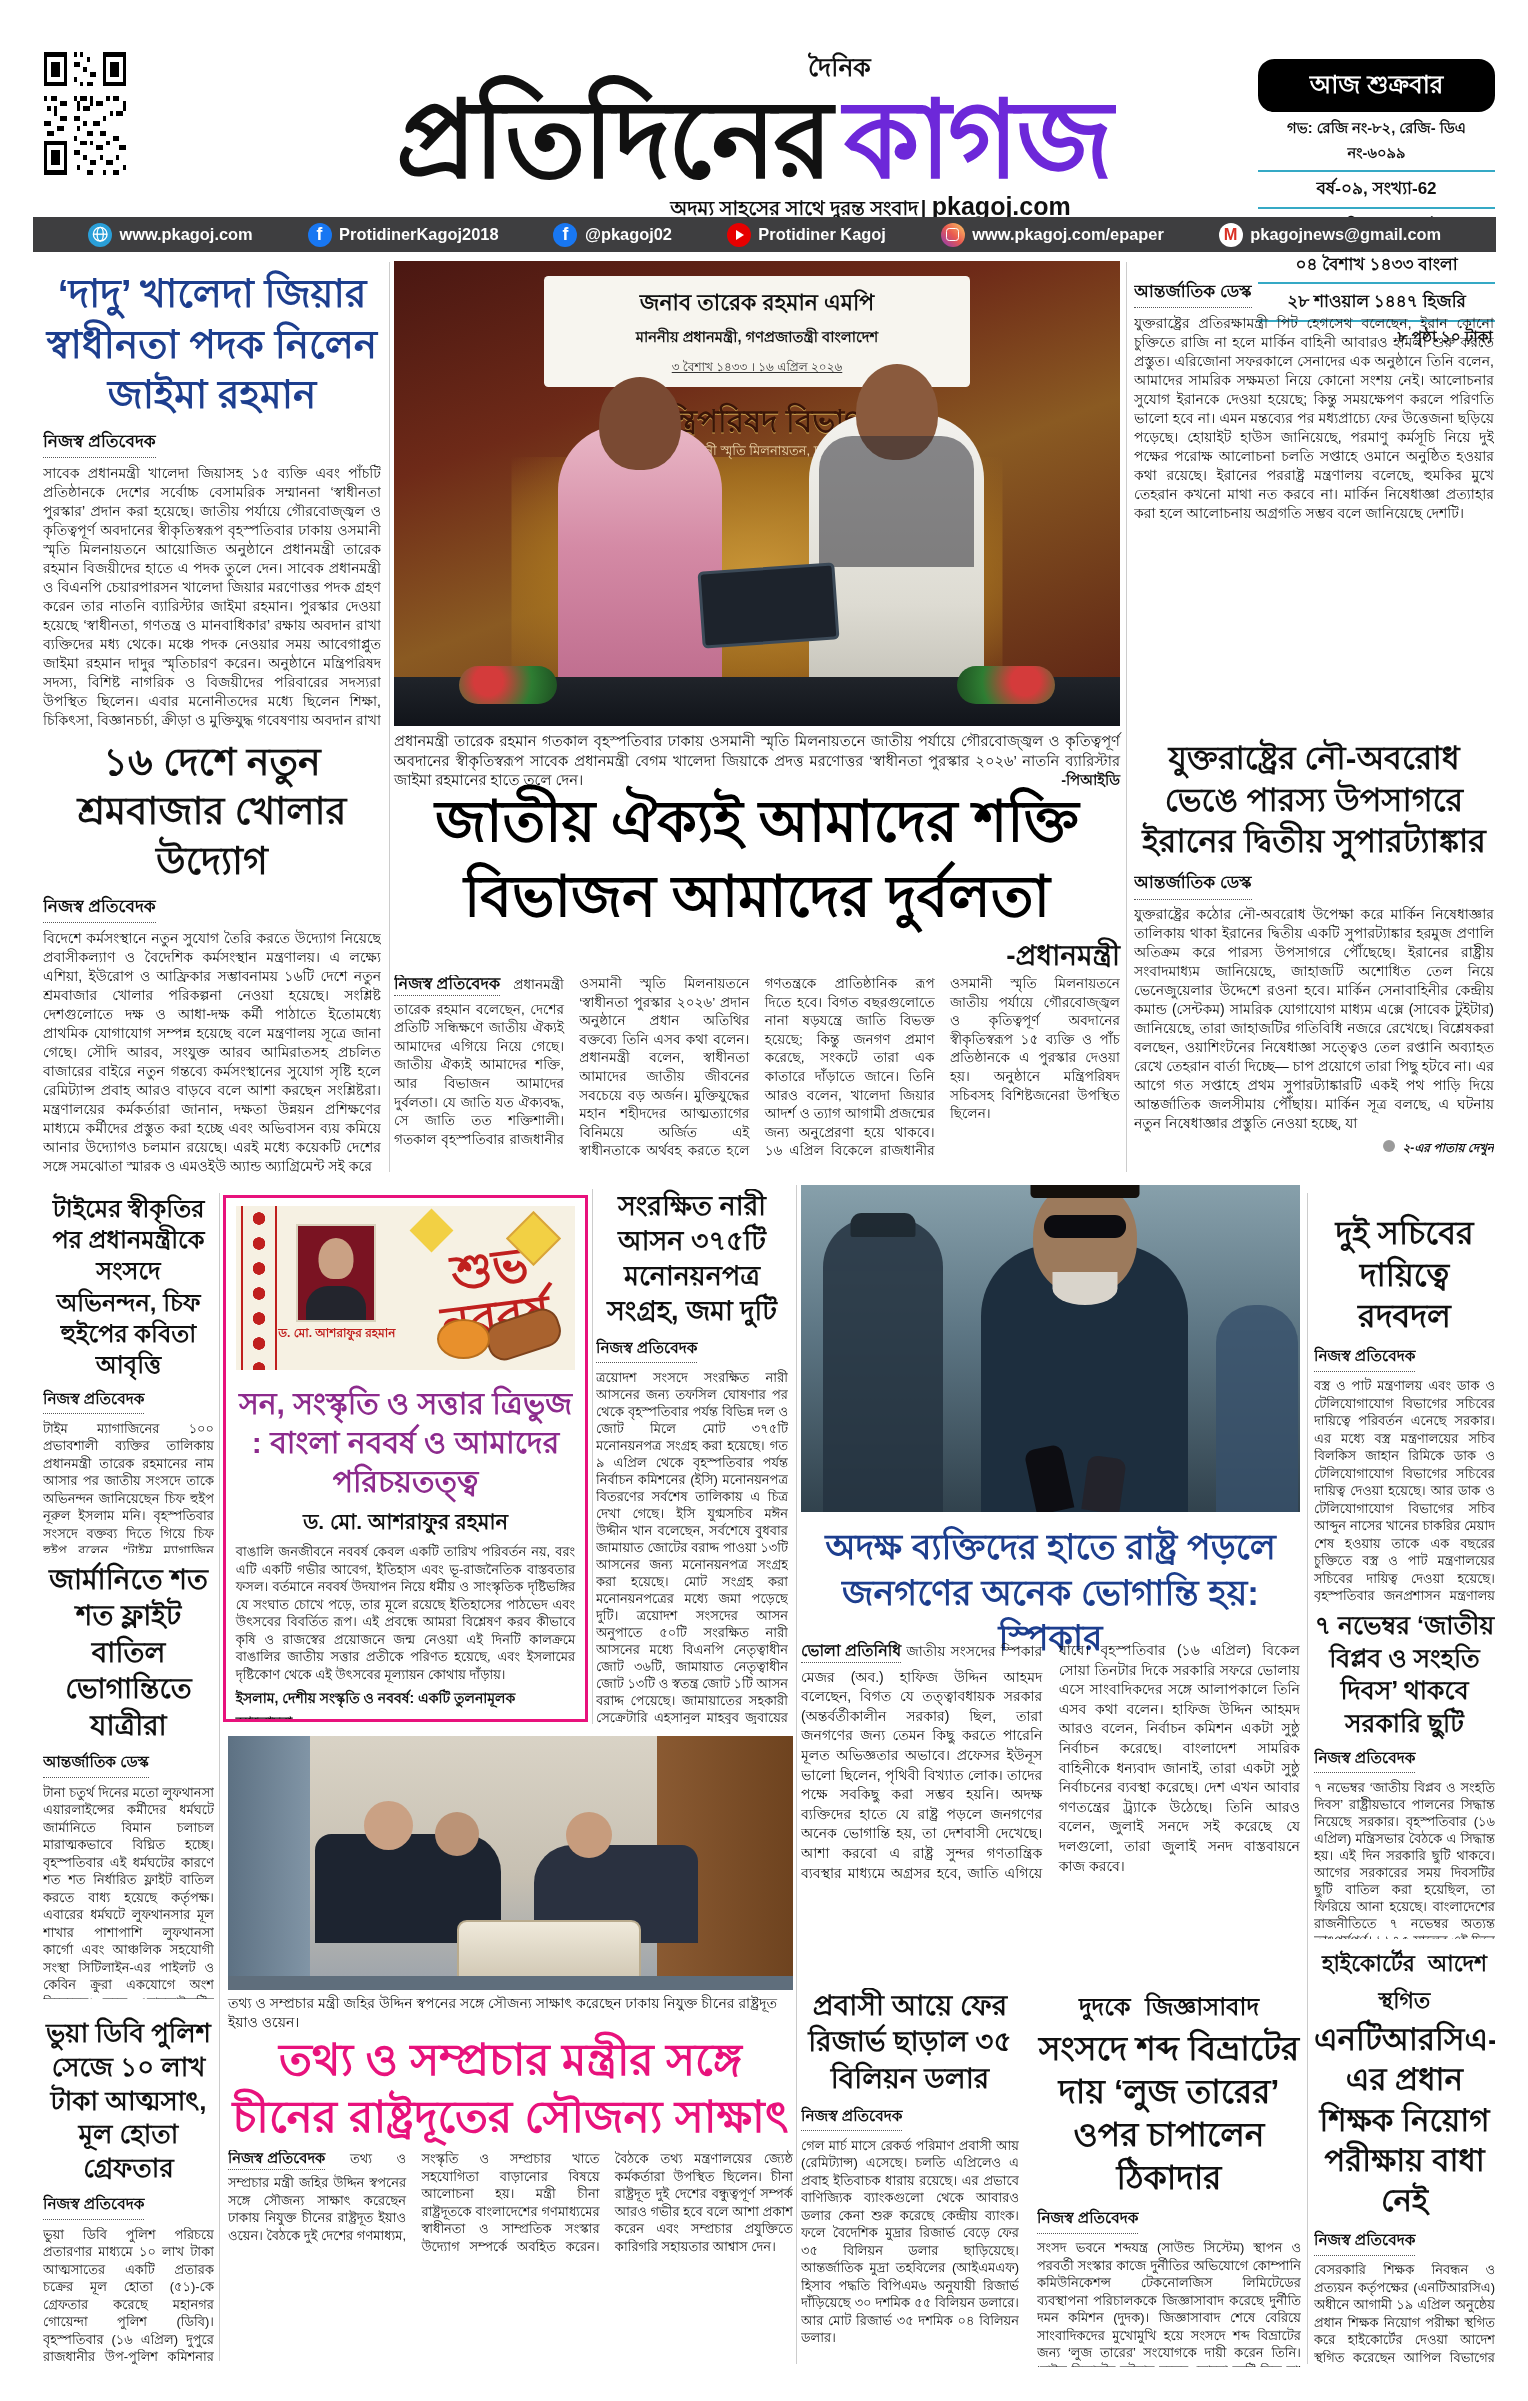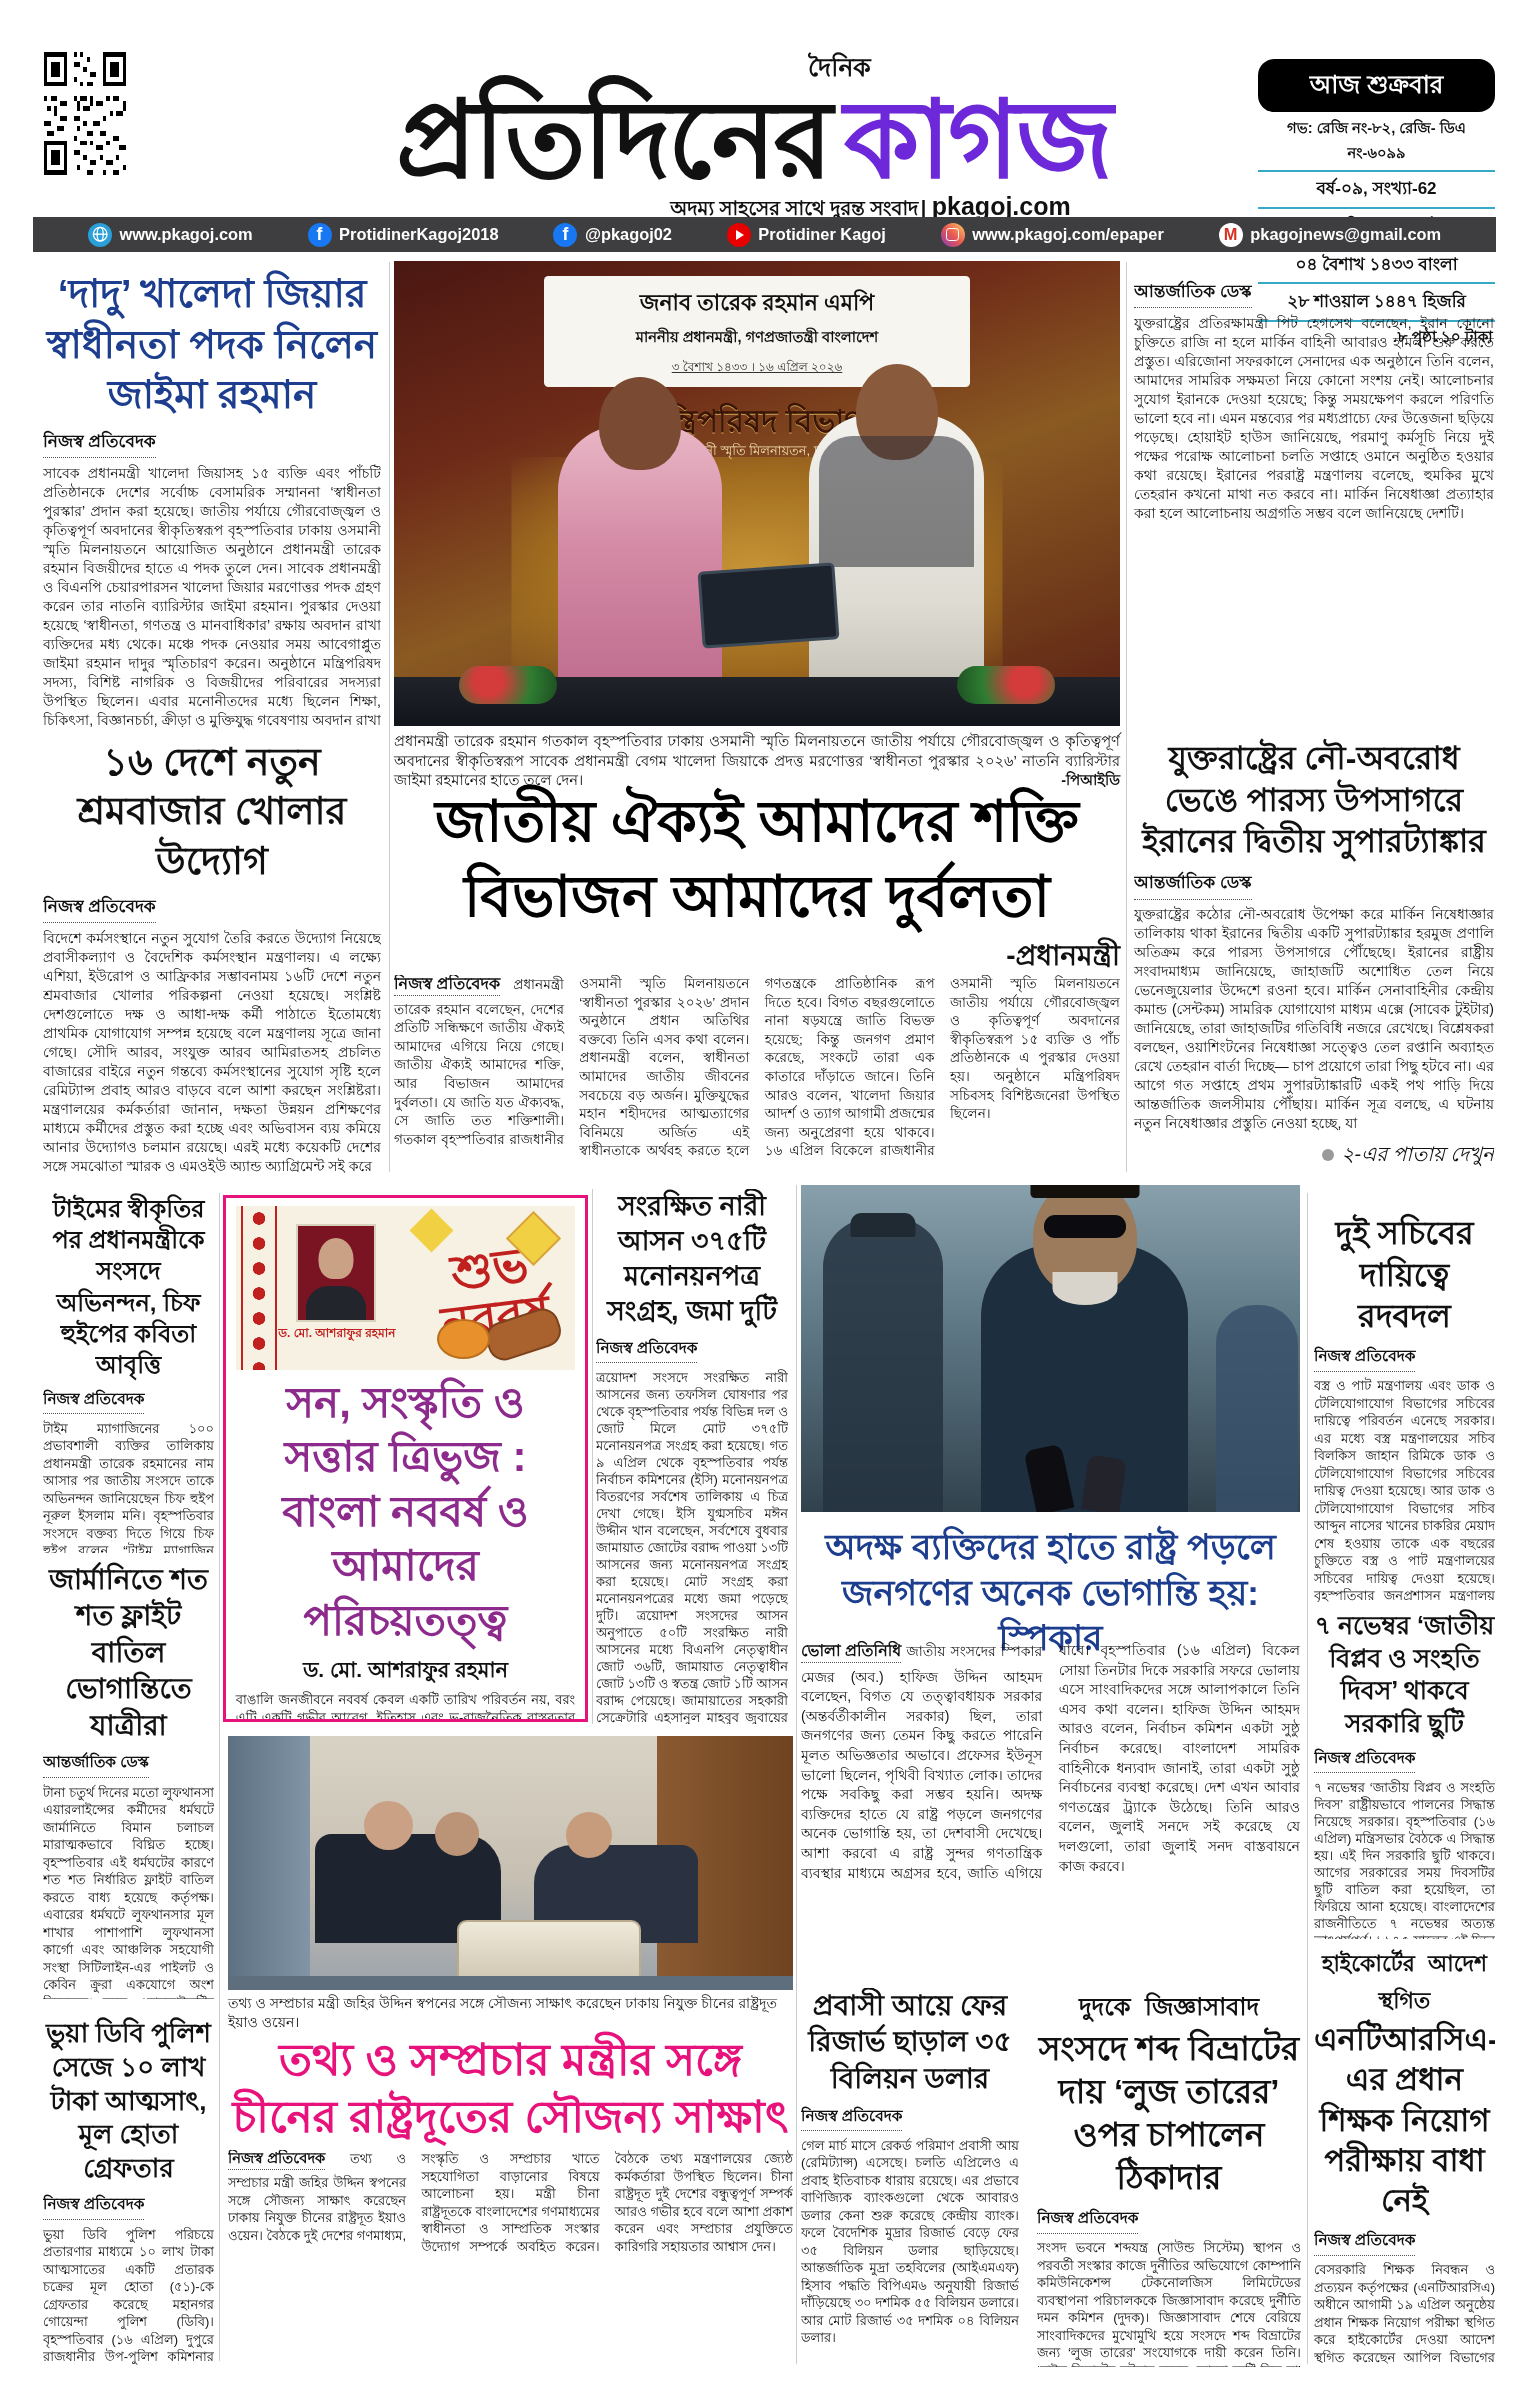--- a/index.html
+++ b/index.html
@@ -5,21 +5,21 @@
   html,body{margin:0;padding:0;background:#888;}
   .page{position:relative;width:1528px;height:2401px;background:#ffffff;
         font-family:"Liberation Sans",sans-serif;color:#111;overflow:hidden;}
   .abs{position:absolute;}
   .hl{font-weight:bold;text-align:center;line-height:1.3;}
   .c-blue{color:#1d3e8e}.c-red{color:#000000}.c-pink{color:#e8127c}.c-purple{color:#8d2b8d}
   .by{display:inline-block;font-weight:bold;font-size:17px;border-bottom:1.6px dotted #555;
       margin:6.5px 0 5.5px;padding-bottom:1.6px;}
   .bd{text-align:justify;font-size:14px;line-height:19px;}
   .sm{font-size:13px;line-height:17.5px;}
-  .cont{display:block;text-align:right;font-style:italic;font-weight:normal;font-size:20px;margin-top:5.5px;}
+  .cont{display:block;text-align:right;font-style:italic;font-weight:bold;font-size:12px;margin-top:5.5px;}
   .cont::before{content:"";display:inline-block;width:12px;height:12px;border-radius:50%;
       background:#9a9a9a;margin-right:7.6px;}
   .cols2{column-count:2;column-gap:16.4px;}
   .cols3{column-count:3;column-gap:15.3px;}
   .cols4{column-count:4;column-gap:15.3px;}
   .vr{position:absolute;width:0.5px;background:#cccccc;}
   .clip{overflow:hidden;}
   
   .daypill{background:#000;color:#fff;border-radius:16.4px;text-align:center;
       font-size:24.6px;font-weight:bold;padding:6.5px 0;}
@@ -261,21 +261,21 @@
         <div class="abs" style="left:50%;top:12px;transform:translateX(-50%);width:35px;height:41px;background:#caa184;border-radius:50% 50% 42% 42%;"></div>
         <div class="abs" style="left:50%;bottom:0;transform:translateX(-50%);width:60px;height:34px;background:#23252d;border-radius:22px 22px 0 0;"></div>
       </div>
       <div class="abs" style="left:38px;top:118px;width:126px;text-align: center;font-size:12px;font-weight:bold;color:#c0201e;">ড. মো. আশরাফুর রহমান</div>
       <div class="abs" style="left:175px;top:38px;font-size:48px;font-weight:bold;color:#c0201e;transform:rotate(-7deg);line-height:1.05;width:164px;text-align:center;">শুভ নববর্ষ</div>
       <div class="abs" style="left:180px;top:9.8px;width:31px;height:31px;background:#f2d044;transform:rotate(45deg);"></div>
       <div class="abs" style="right:22px;top:13px;width:35px;height:35px;background:#f2d044;transform:rotate(45deg);border:2.2px solid #d8a43c;"></div>
       <div class="abs" style="right:14px;bottom:15.3px;width:71px;height:35px;background:#a9622e;border-radius:16.4px;transform:rotate(-18deg);border:2.7px solid #7c421c;"></div>
       <div class="abs" style="left:201px;bottom:11px;width:49px;height:36px;background:#e8902c;border-radius:50%;border:2.7px solid #b96f1d;"></div>
     </div>
-    <div class="hl c-purple" style="font-size:42px;margin-top:6px;">সন, সংস্কৃতি ও সত্তার ত্রিভুজ : বাংলা নববর্ষ ও আমাদের পরিচয়তত্ত্ব</div>
+    <div class="hl c-purple" style="font-size:30px;margin-top:14px;">সন, সংস্কৃতি ও সত্তার ত্রিভুজ : বাংলা নববর্ষ ও আমাদের পরিচয়তত্ত্ব</div>
     <div style="text-align:center;font-size:21px;font-weight:bold;margin:5.5px 0 2.2px;">ড. মো. আশরাফুর রহমান</div>
     <div class="bd sm">বাঙালি জনজীবনে নববর্ষ কেবল একটি তারিখ পরিবর্তন নয়, বরং এটি একটি গভীর আবেগ, ইতিহাস এবং ভূ-রাজনৈতিক বাস্তবতার ফসল। বর্তমানে নববর্ষ উদযাপন নিয়ে ধর্মীয় ও সাংস্কৃতিক দৃষ্টিভঙ্গির যে সংঘাত চোখে পড়ে, তার মূলে রয়েছে ইতিহাসের পাঠভেদ এবং উৎসবের বিবর্তিত রূপ। এই প্রবন্ধে আমরা বিশ্লেষণ করব কীভাবে কৃষি ও রাজস্বের প্রয়োজনে জন্ম নেওয়া এই দিনটি কালক্রমে বাঙালির জাতীয় সত্তার প্রতীকে পরিণত হয়েছে, এবং ইসলামের দৃষ্টিকোণ থেকে এই উৎসবের মূল্যায়ন কোথায় দাঁড়ায়।</div>
     <div style="font-size:14px;font-weight:bold;margin-top:3.3px;">ইসলাম, দেশীয় সংস্কৃতি ও নববর্ষ: একটি তুলনামূলক আলোচনা</div>
 
   </div>
 
   <div class="abs clip" style="left:596px;top:1189px;width:192px;height:535px;">
     <div class="hl" style="font-size:27px;">সংরক্ষিত নারী আসন ৩৭৫টি মনোনয়নপত্র সংগ্রহ, জমা দুটি</div>
     <span class="by" style="font-size:15.3px;">নিজস্ব প্রতিবেদক</span>
     <div class="bd sm" style="line-height:17px;">ত্রয়োদশ সংসদে সংরক্ষিত নারী আসনের জন্য তফসিল ঘোষণার পর থেকে বৃহস্পতিবার পর্যন্ত বিভিন্ন দল ও জোট মিলে মোট ৩৭৫টি মনোনয়নপত্র সংগ্রহ করা হয়েছে। গত ৯ এপ্রিল থেকে বৃহস্পতিবার পর্যন্ত নির্বাচন কমিশনের (ইসি) মনোনয়নপত্র বিতরণের সর্বশেষ তালিকায় এ চিত্র দেখা গেছে। ইসি যুগ্মসচিব মঈন উদ্দীন খান বলেছেন, সর্বশেষে বুধবার জামায়াত জোটের বরাদ্দ পাওয়া ১৩টি আসনের জন্য মনোনয়নপত্র সংগ্রহ করা হয়েছে। মোট সংগ্রহ করা মনোনয়নপত্রের মধ্যে জমা পড়েছে দুটি। ত্রয়োদশ সংসদের আসন অনুপাতে ৫০টি সংরক্ষিত নারী আসনের মধ্যে বিএনপি নেতৃত্বাধীন জোট ৩৬টি, জামায়াত নেতৃত্বাধীন জোট ১৩টি ও স্বতন্ত্র জোট ১টি আসন বরাদ্দ পেয়েছে। জামায়াতের সহকারী সেক্রেটারি এহসানুল মাহবুব জুবায়ের বলেন, “বিরোধী দলীয় নেতা জামায়াত আমিরের পক্ষে বুধবার ইসি সচিবের</div>

